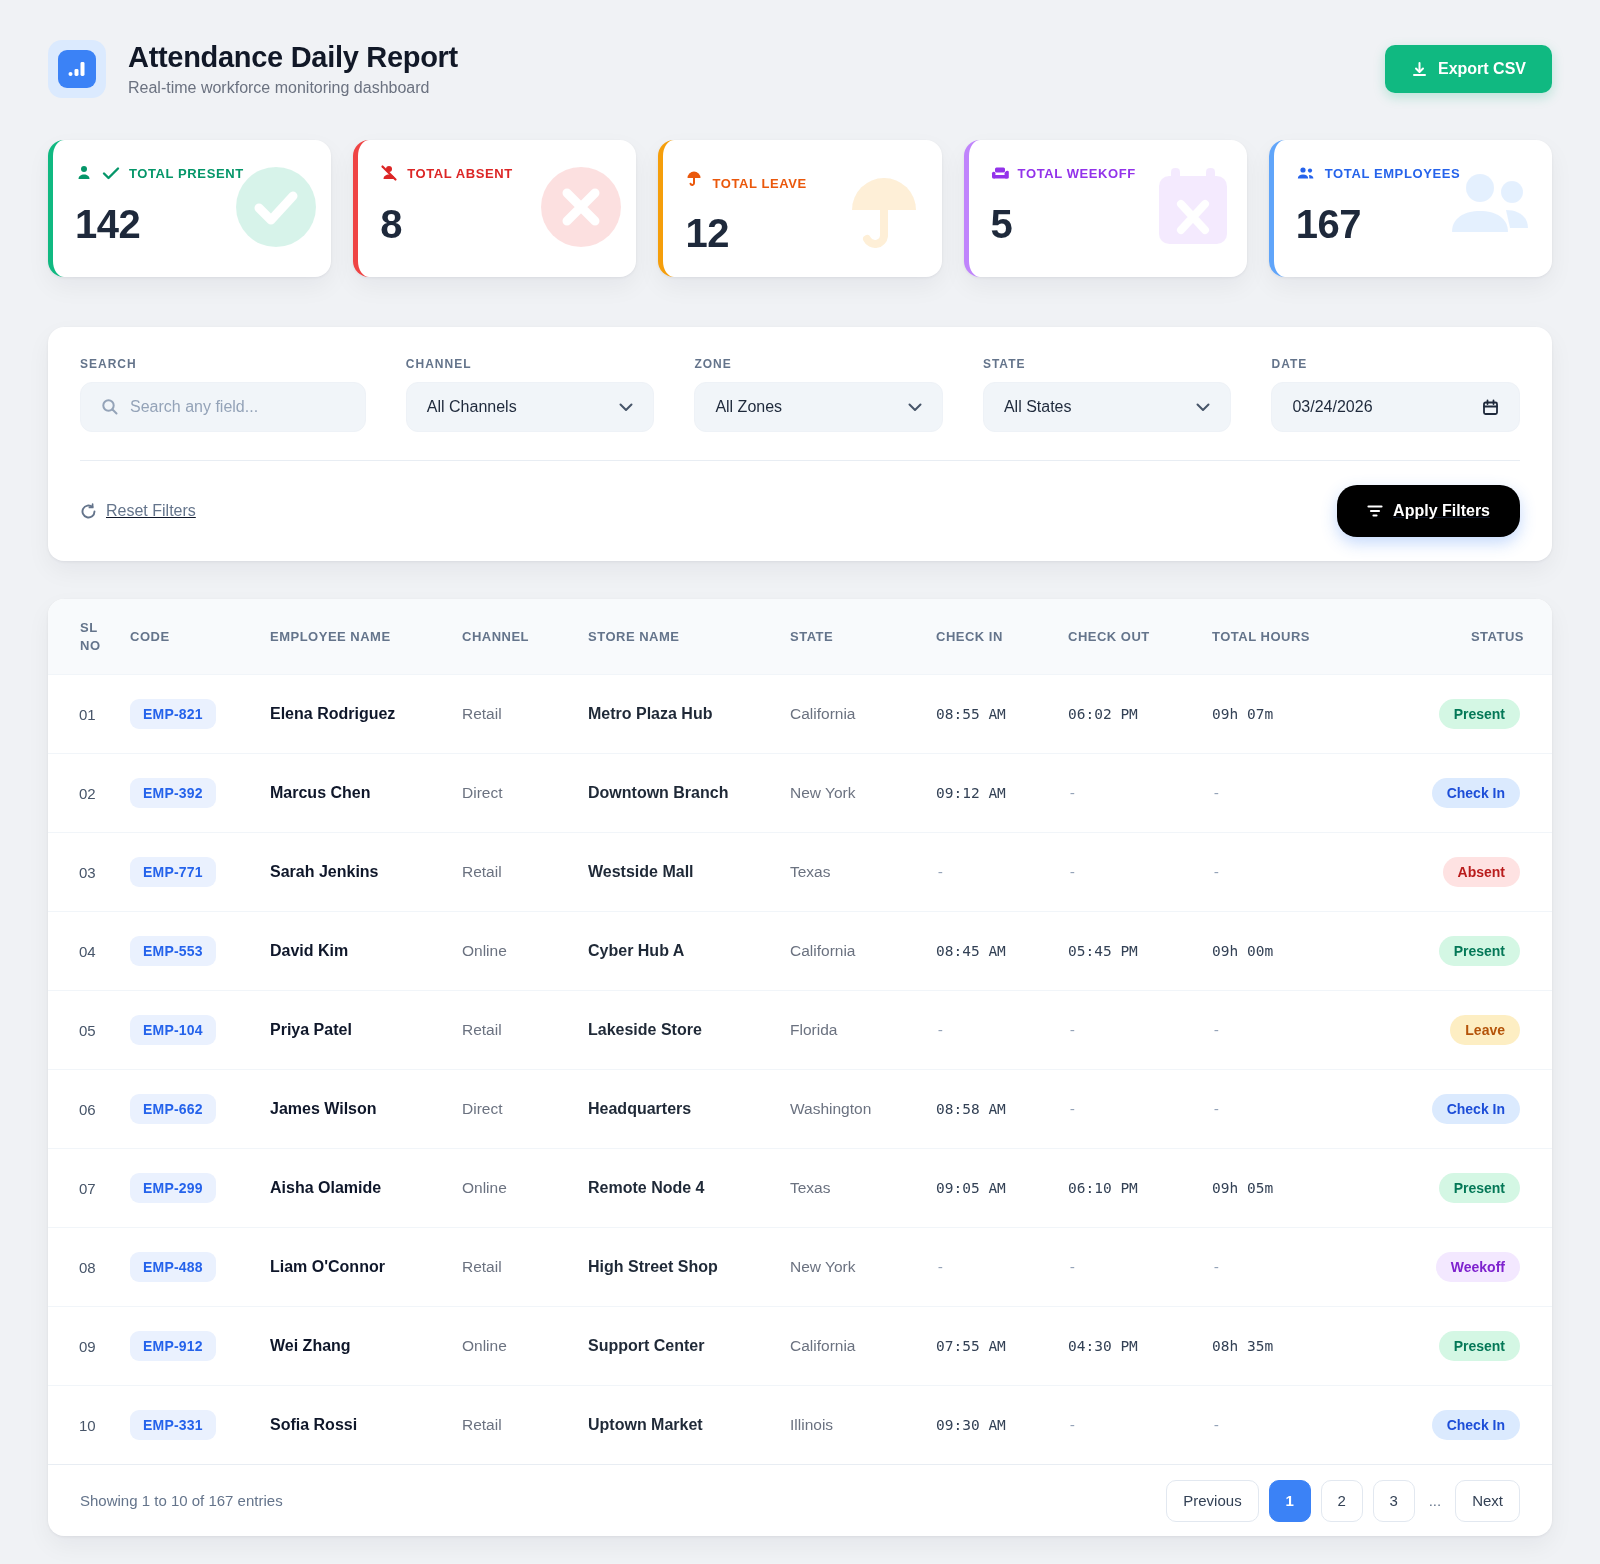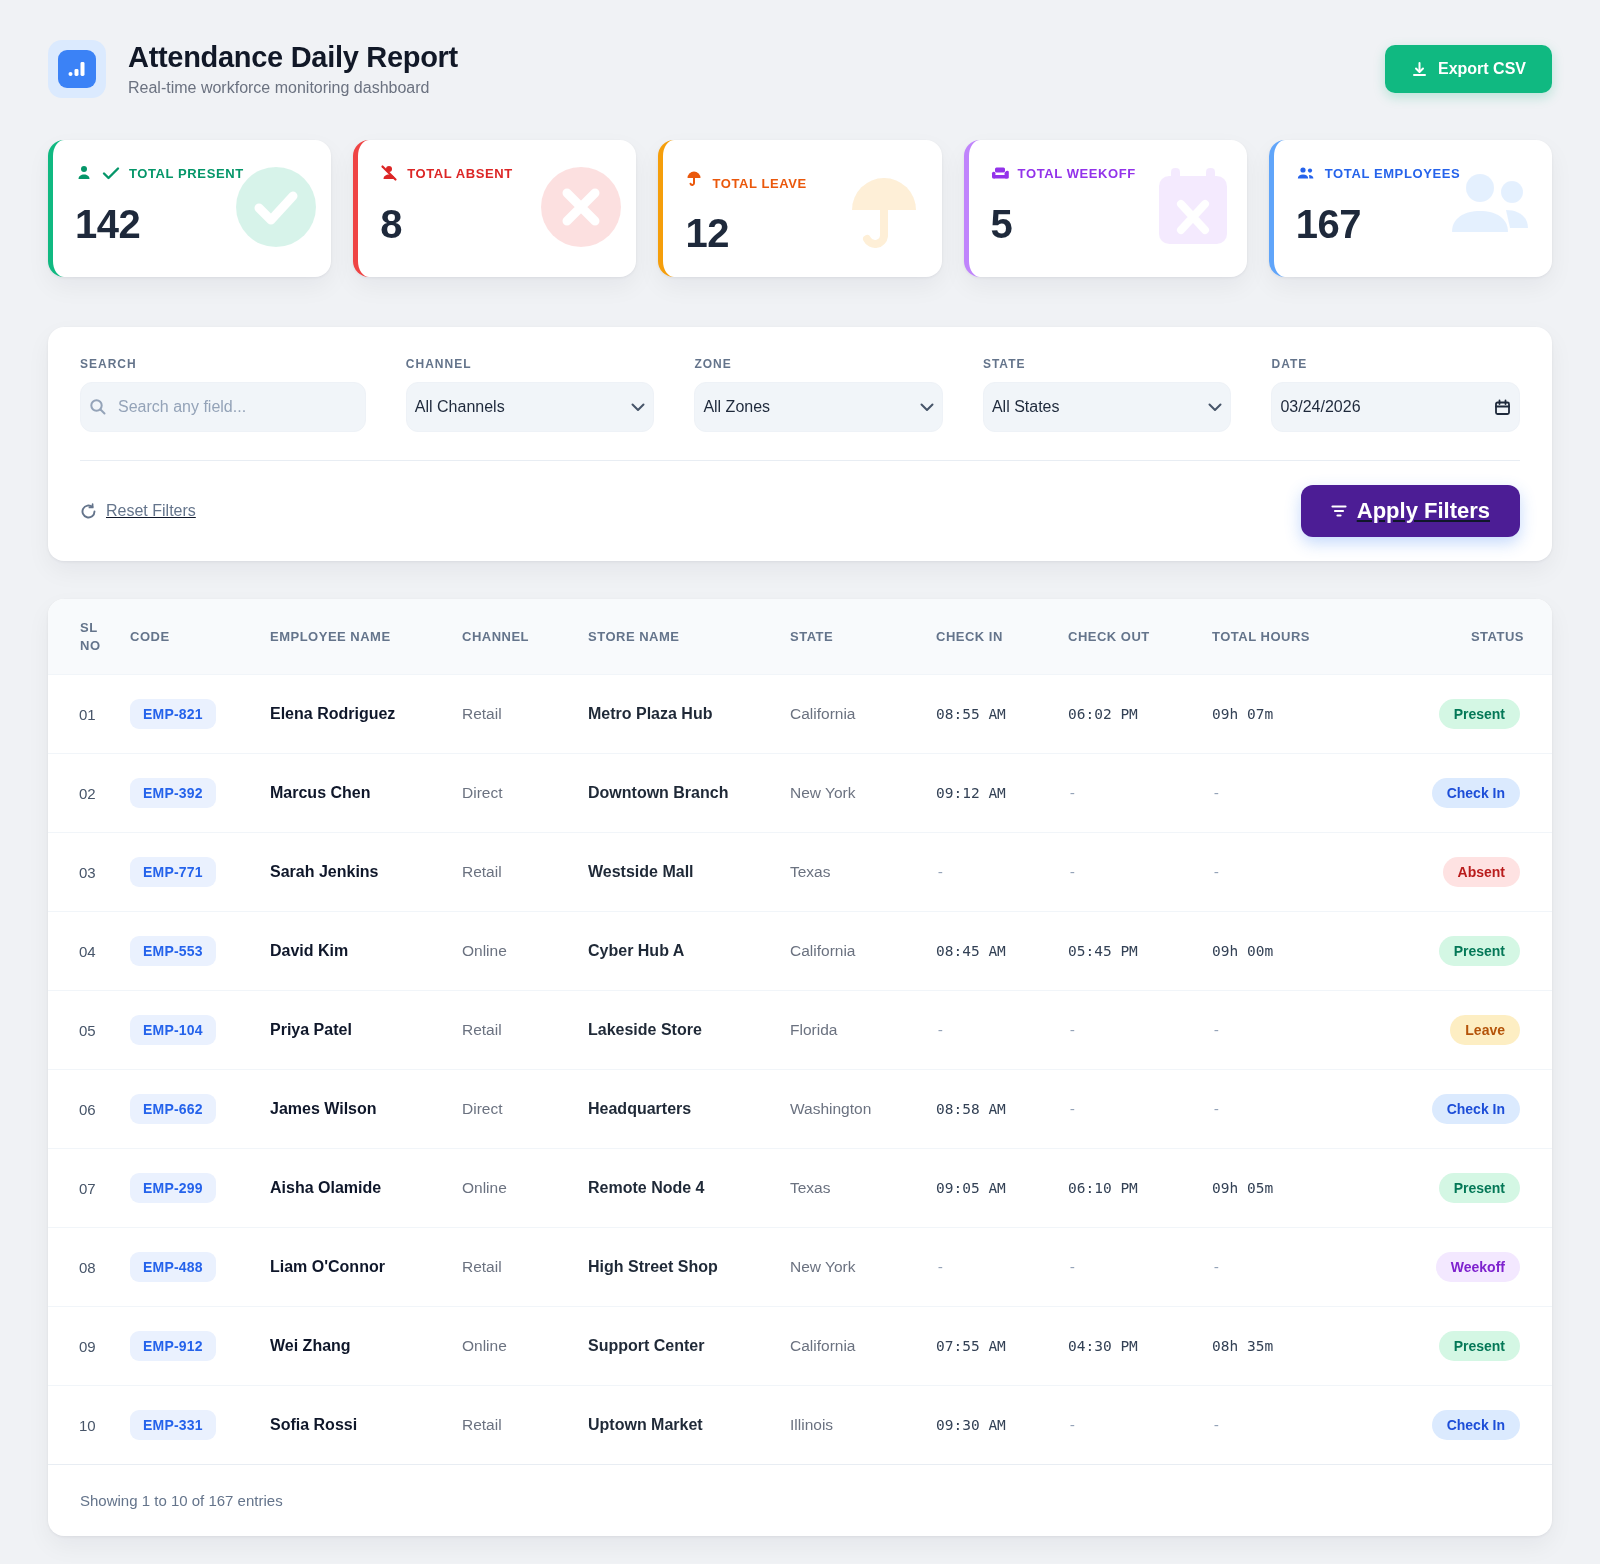--- a/index.html
+++ b/index.html
@@ -53,33 +53,33 @@
   .filter-card {
     background:#fff; border-radius:16px; padding:30px 32px 24px 32px; margin-bottom:38px;
     box-shadow:0 1px 3px rgba(15,23,42,.06), 0 10px 24px rgba(15,23,42,.05);
   }
   .filter-fields { display:flex; gap:40px; padding-bottom:28px; border-bottom:1px solid #e8edf3; }
   .ffield { display:flex; flex-direction:column; }
   .ffield .flabel { font-size:12px; font-weight:800; letter-spacing:1px; color:#64748b; margin-bottom:11px; }
   .f-search { flex:1.15; } .f-channel,.f-zone,.f-state,.f-date { flex:1; }
   .control {
     height:50px; background:#f1f5f9; border-radius:12px; display:flex; align-items:center;
-    padding:0 8px; font-size:16px; color:#1e293b; border:1px solid #eef2f7;justify-content:center;
+    padding:0 20px; font-size:16px; color:#1e293b; border:1px solid #eef2f7;justify-content:center;
   }
   .control input {
     border:none; outline:none; background:transparent; font-size:16px; color:#1e293b;
     font-family:"Liberation Sans",sans-serif; width:100%;
   }
   .control input::placeholder { color:#94a3b8; }
   .control .grow { flex:1; }
   .filter-actions { display:flex; align-items:center; padding-top:24px;text-decoration:underline; }
   .reset-link { display:flex; align-items:center; gap:9px; color:#64748b; font-size:16px; cursor:pointer; }
   .apply-btn {
-    display:flex; align-items:center; gap:10px; background:#4c1d95; color:#fff; border:none;
-    border-radius:12px; height:52px; padding:0 30px; font-size:22px; font-weight:700; cursor:pointer;
+    display:flex; align-items:center; gap:10px; background:#000000; color:#fff; border:none;
+    border-radius:20px; height:52px; padding:0 30px; font-size:16px; font-weight:700; cursor:pointer;
     box-shadow:0 6px 16px rgba(59,130,246,.3);
   }
 
   
   .table-card {
     background:#fff; border-radius:16px; overflow:hidden;
     box-shadow:0 1px 3px rgba(15,23,42,.06), 0 10px 24px rgba(15,23,42,.05);
   }
   table { width:100%; border-collapse:collapse; table-layout:fixed; }
   col.w-sl{width:72px} col.w-code{width:140px} col.w-name{width:192px} col.w-channel{width:126px}
@@ -501,16 +501,24 @@
             <td class="c-mono dash">-</td>
             <td class="c-mono dash">-</td>
             <td class="c-status"><span class="badge" style="background: rgb(219, 234, 254); color: rgb(29, 78, 216);">Check In</span></td>
           </tr>
         </tbody>
     </table>
 
     <div class="table-footer">
       <span class="showing">Showing 1 to 10 of 167 entries</span>
       <div class="spacer"></div>
+      <div class="pager">
+        <button class="page-btn">Previous</button>
+        <button class="page-btn num active">1</button>
+        <button class="page-btn num">2</button>
+        <button class="page-btn num">3</button>
+        <span class="ellipsis">...</span>
+        <button class="page-btn">Next</button>
+      </div>
     </div>
   </div>
 
 </div>
 
 </body></html>

